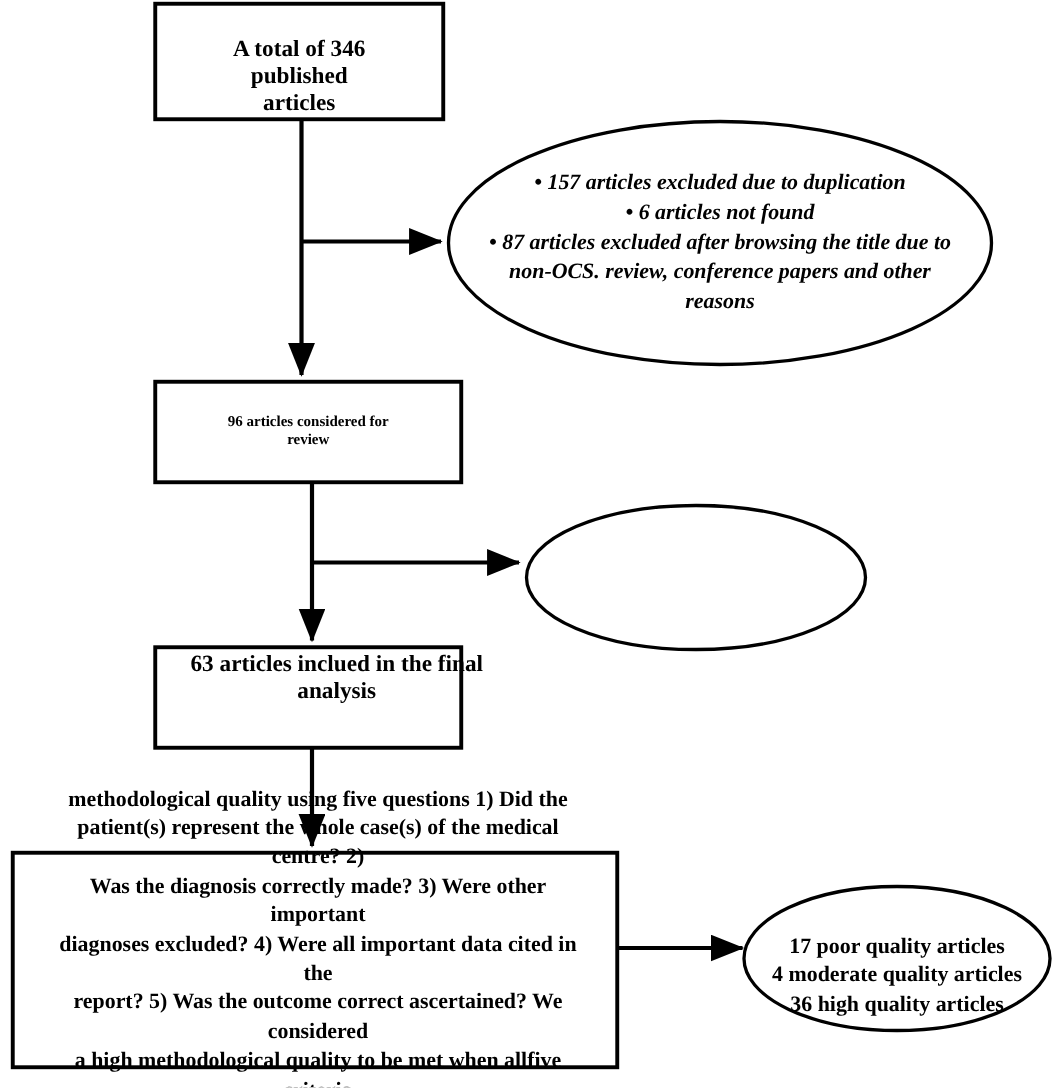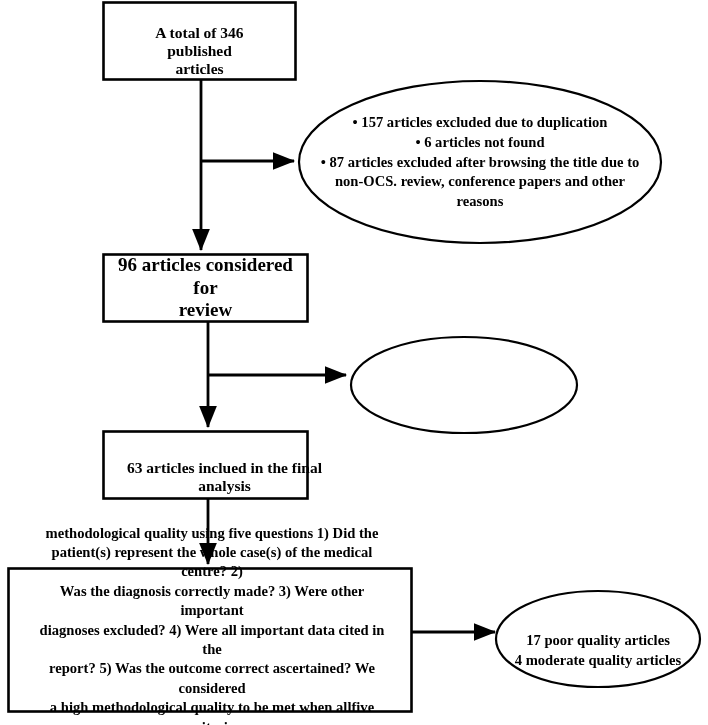--- a/index.html
+++ b/index.html
@@ -37,41 +37,42 @@
   }
 
   
   .box-total-articles {
     left: 103px;  top: 2px;   width: 193px; height: 98px;
     font-size: 15.5px;
     padding: 0 24px;
   }
   .box-considered {
     left: 103px;  top: 254px; width: 205px; height: 68px;
-    font-size: 19px;
+    font-size: 10px;
     padding: 0 10px;
     border-radius: 24px;
   }
   .box-included {
-    left: 103px;  top: 443px; width: 243px; height: 68px;
+    left: 103px;  top: 418px; width: 243px; height: 68px;
     font-size: 15.5px;
     padding: 0 10px;
   }
   .box-quality {
     left: 10px;    top: 568px; width: 404px; height: 144px;
     font-size: 14.6px;
     padding: 0 20px;
     line-height: 1.33;
   }
 
   
   .ell-excluded {
     left: 312px; top: 100px; width: 336px; height: 125px;
     font-size: 14.6px;
     line-height: 1.36;
+    font-style: italic;
   }
   .ell-incomplete {
     left: 350px; top: 355px; width: 228px; height: 60px;
     font-size: 14.6px;
     line-height: 1.3;
   }
   .ell-grades {
     left: 502px; top: 604px; width: 192px; height: 70px;
     font-size: 14.6px;
     line-height: 1.34;
@@ -138,15 +139,16 @@
 patient(s) represent the whole case(s) of the medical centre? 2)
 Was the diagnosis correctly made? 3) Were other important
 diagnoses excluded? 4) Were all important data cited in the
 report? 5) Was the outcome correct ascertained? We considered
 a high methodological quality to be met when allfive criteria
 were fulfilling</div>
 
   <div class="node-text ell-grades">
     <span class="grade-line">17 poor quality articles</span>
     <span class="grade-line">4  moderate quality articles</span>
+    <span class="grade-line">36  high quality articles</span>
   </div>
 
 </div>
 
 </body></html>

